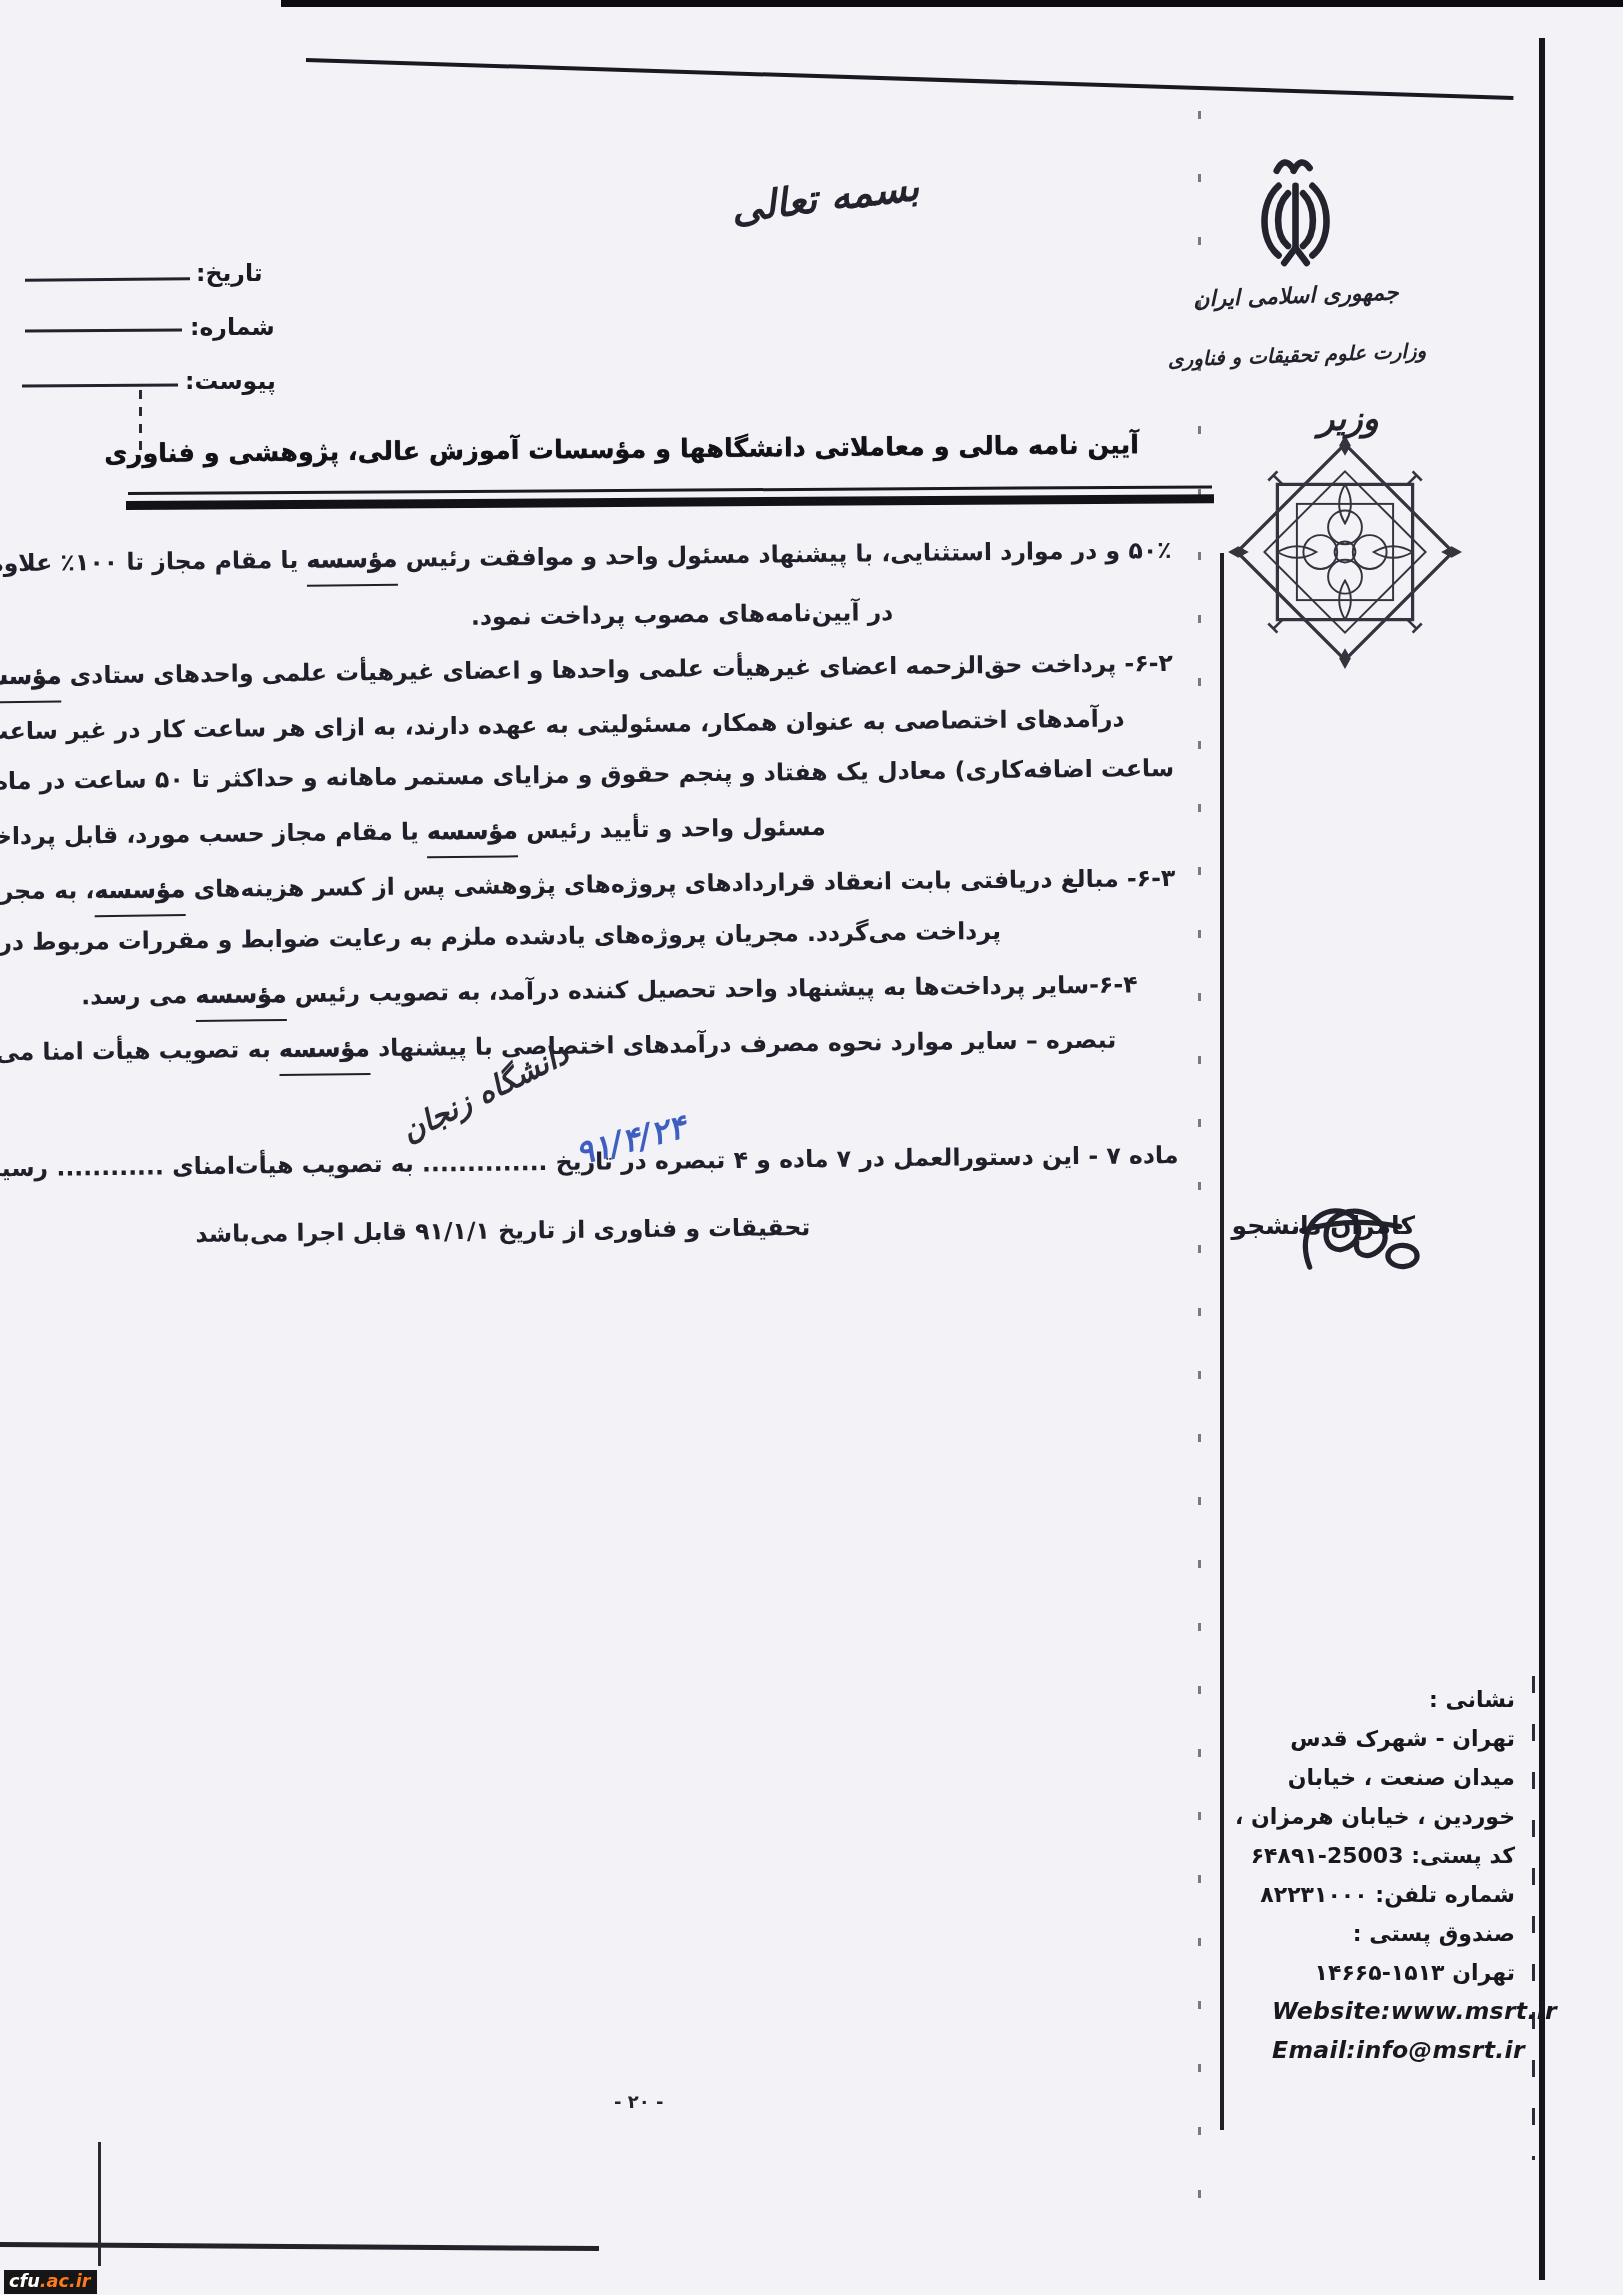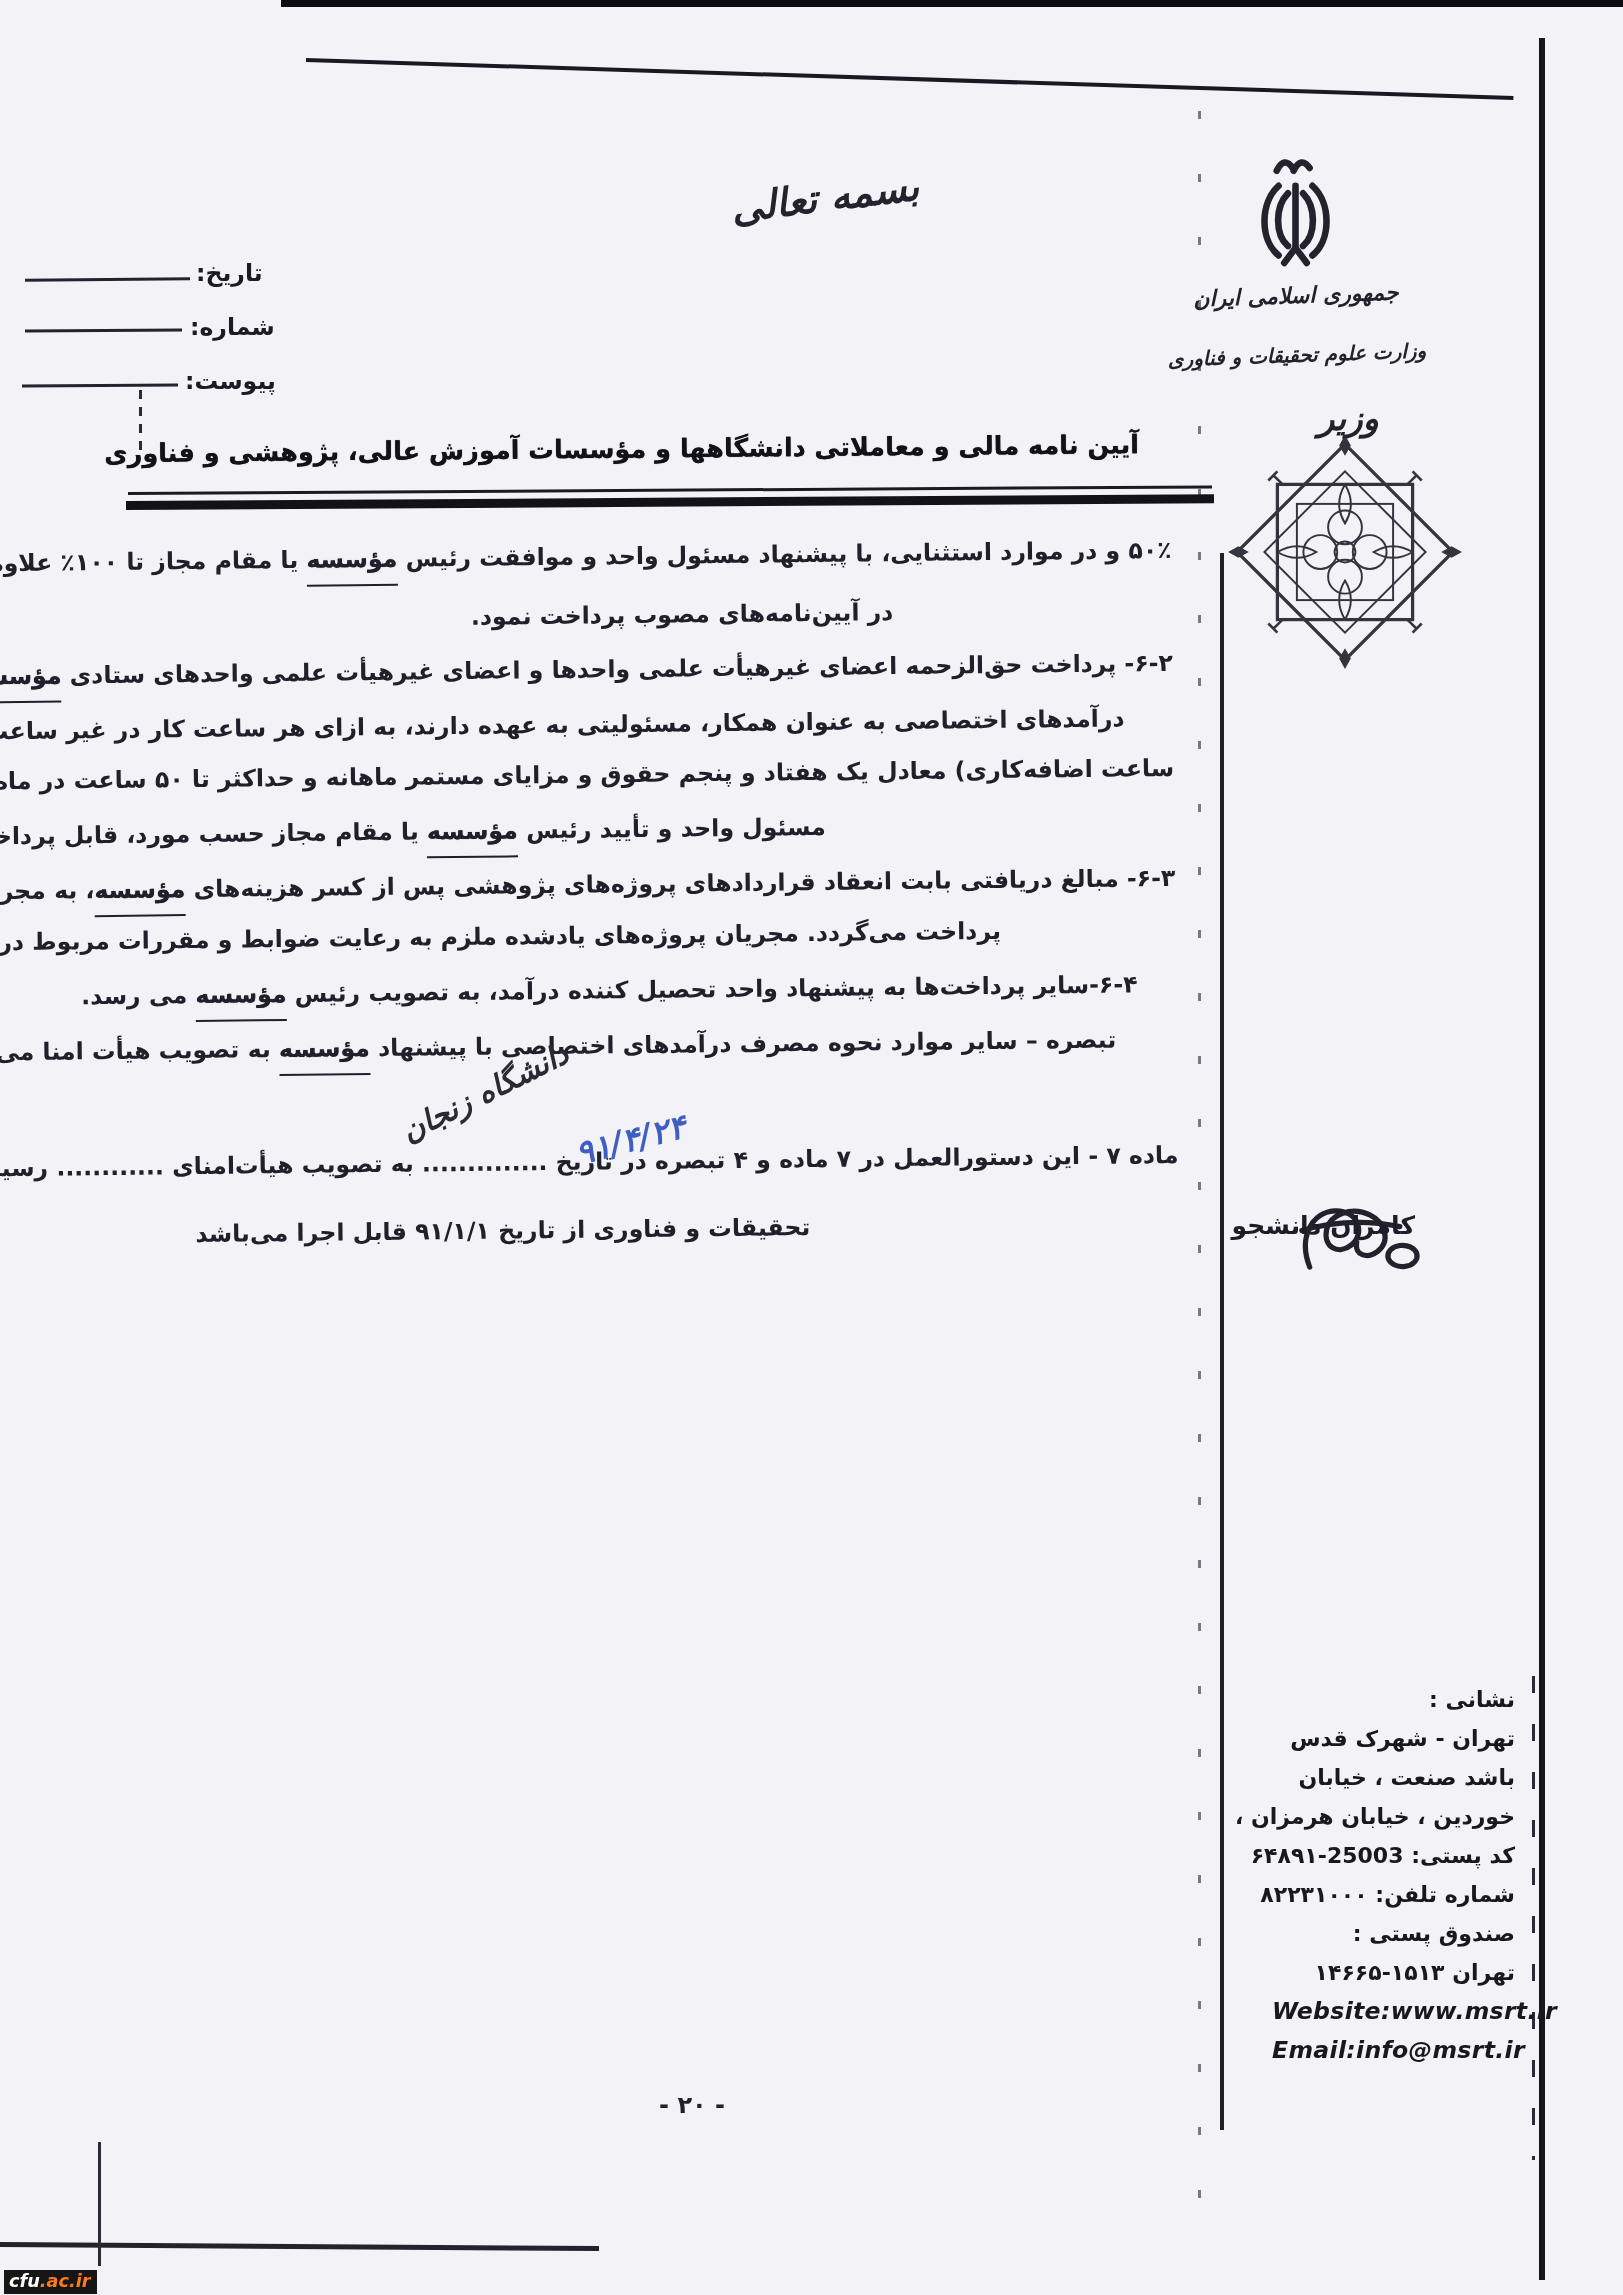--- a/index.html
+++ b/index.html
@@ -55,22 +55,22 @@
     transform:rotate(-14deg);direction:rtl;white-space:nowrap;}
   
   .sig-svg{position:absolute;left:1278px;top:1190px;width:164px;height:98px;}
   .sig-name{position:absolute;left:1258px;top:1211px;width:157px;text-align:center;
     font-size:25px;font-weight:bold;direction:rtl;white-space:nowrap;color:#1d1d27;}
   
   .address{position:absolute;left:1234px;top:1680px;width:281px;direction:rtl;text-align:right;
     font-weight:bold;font-size:22px;line-height:39px;color:#18181f;}
   .addr-en{direction:ltr;font-style:italic;font-size:23.6px;letter-spacing:0.3px;margin-left:38px;}
   
-  .page-num{position:absolute;left:614px;top:2091px;width:111px;text-align:right;
-    font-size:24px;font-weight:bold;direction:rtl;color:#22222c;}
+  .page-num{position:absolute;left:614px;top:2091px;width:111px;text-align:left;
+    font-size:18px;font-weight:bold;direction:rtl;color:#22222c;}
   .wm{position:absolute;left:3.9px;top:2270px;background:#161616;color:#ffffff;
     font-weight:bold;font-style:italic;font-size:17.7px;padding:2px 6.5px 3.3px 5.2px;line-height:18.3px;}
   .wm-suffix{font-style:italic;font-weight:bold;}
 </style>
 </head>
 <body>
 
 <div class="page">
 
   <div class="scan-top-strip"></div>
@@ -188,21 +188,21 @@
       <path d="M48,118 C30,72 52,34 86,32 C122,30 134,66 112,84 C92,100 68,88 74,60 C79,38 112,24 140,38 C164,50 172,78 152,94 C136,106 116,100 120,80"></path>
       <path d="M36,62 C84,48 136,46 186,56"></path>
       <path d="M168,104 a22,16 0 1 0 44,-6 a22,16 0 0 0 -44,6"></path>
     </g>
   </svg>
   <div class="sig-name">کامران دانشجو</div>
 
   <div class="address">
     <div>نشانی :</div>
     <div>تهران - شهرک قدس</div>
-    <div>باشد صنعت ، خیابان</div>
+    <div>میدان صنعت ، خیابان</div>
     <div>خوردین ، خیابان هرمزان ،</div>
     <div>کد پستی: 25003-۶۴۸۹۱</div>
     <div>شماره تلفن: ۸۲۲۳۱۰۰۰</div>
     <div>صندوق پستی :</div>
     <div>تهران ۱۵۱۳-۱۴۶۶۵</div>
     <div class="addr-en">Website:www.msrt.ir</div>
     <div class="addr-en">Email:info@msrt.ir</div>
   </div>
 
   <div class="page-num">- ۲۰ -</div>

